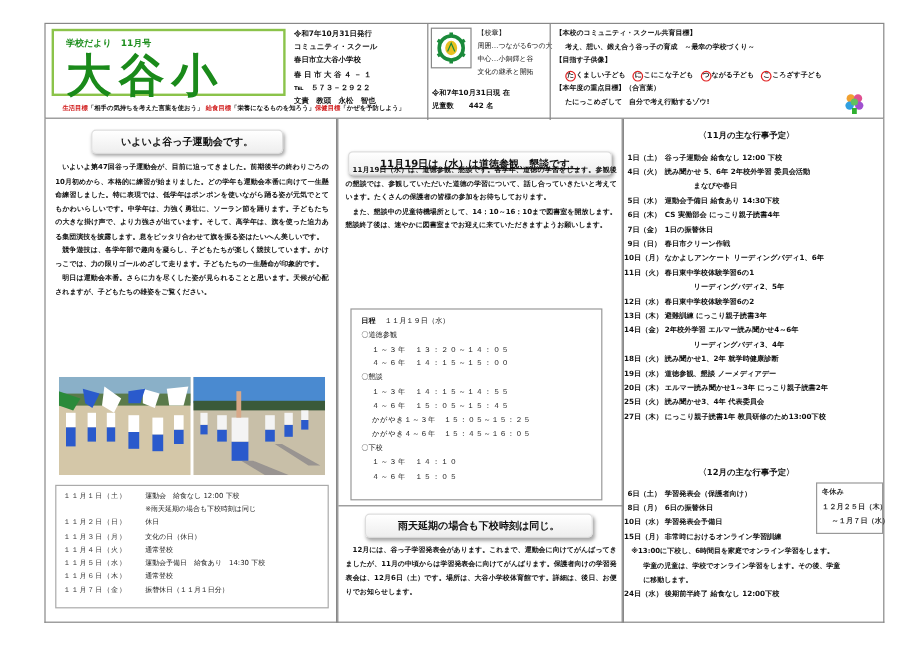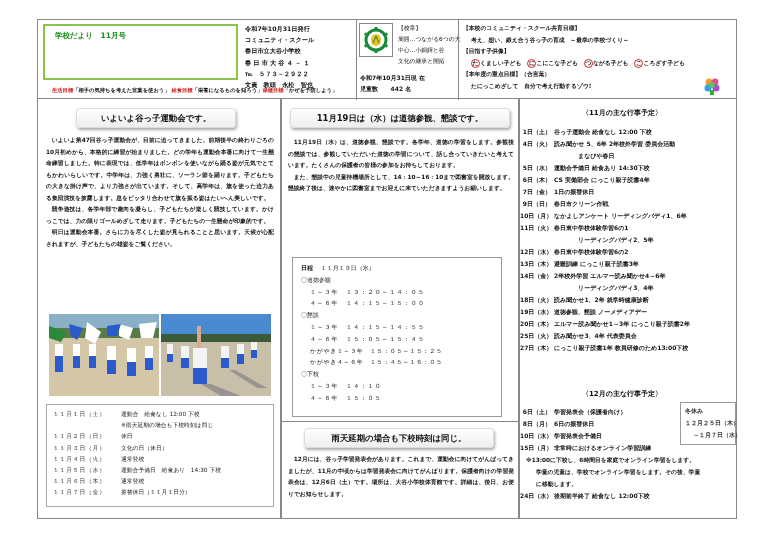--- a/index.html
+++ b/index.html
@@ -62,20 +62,21 @@
   .winter-box div { white-space: nowrap; }
 </style>
 </head>
 <body>
 
 <div class="page">
 
   <div class="header">
     <div class="title-box">
       <div class="title-small">学校だより　11月号</div>
+      <div class="title-big">大谷小</div>
     </div>
     <div class="pub-info">
       <div>令和7年10月31日発行</div>
       <div>コミュニティ・スクール</div>
       <div>春日市立大谷小学校</div>
       <div>春 日 市 大 谷 ４ － １</div>
       <div>℡　５７３－２９２２</div>
       <div>文責　教頭　永松　智也</div>
     </div>
     <div class="goals-line">
@@ -232,21 +233,21 @@
           <span class="sched-desc">通常登校</span>
         </div>
       <div class="sched-row">
           <span class="sched-date">１１月７日（金）</span>
           <span class="sched-desc">振替休日（１１月１日分）</span>
         </div>
     </div>
   </div>
 
   <div class="col col2">
-    <div class="banner" style="left:8px; top:9px; width:220px;">11月19日は（水）は道徳参観、懇談です。</div>
+    <div class="banner" style="left:8px; top:27px; width:220px;text-decoration:underline;">11月19日は（水）は道徳参観、懇談です。</div>
     <div class="para" style="left:6px; top:38px; width:226px;">
       <p>11月19日（水）は、道徳参観、懇談です。各学年、道徳の学習をします。参観後の懇談では、参観していただいた道徳の学習について、話し合っていきたいと考えています。たくさんの保護者の皆様の参加をお待ちしております。</p>
       <p>また、懇談中の児童待機場所として、14：10～16：10まで図書室を開放します。懇談終了後は、速やかに図書室までお迎えに来ていただきますようお願いします。</p>
     </div>
     <div class="nichitei">
       <div><b>日程</b>&nbsp;&nbsp;&nbsp;&nbsp;<span>１１月１９日（水）</span></div>
       <div>〇道徳参観</div>
       <div class="i1">１～３年　１３：２０～１４：０５</div>
       <div class="i1">４～６年　１４：１５～１５：００</div>
       <div>〇懇談</div>

